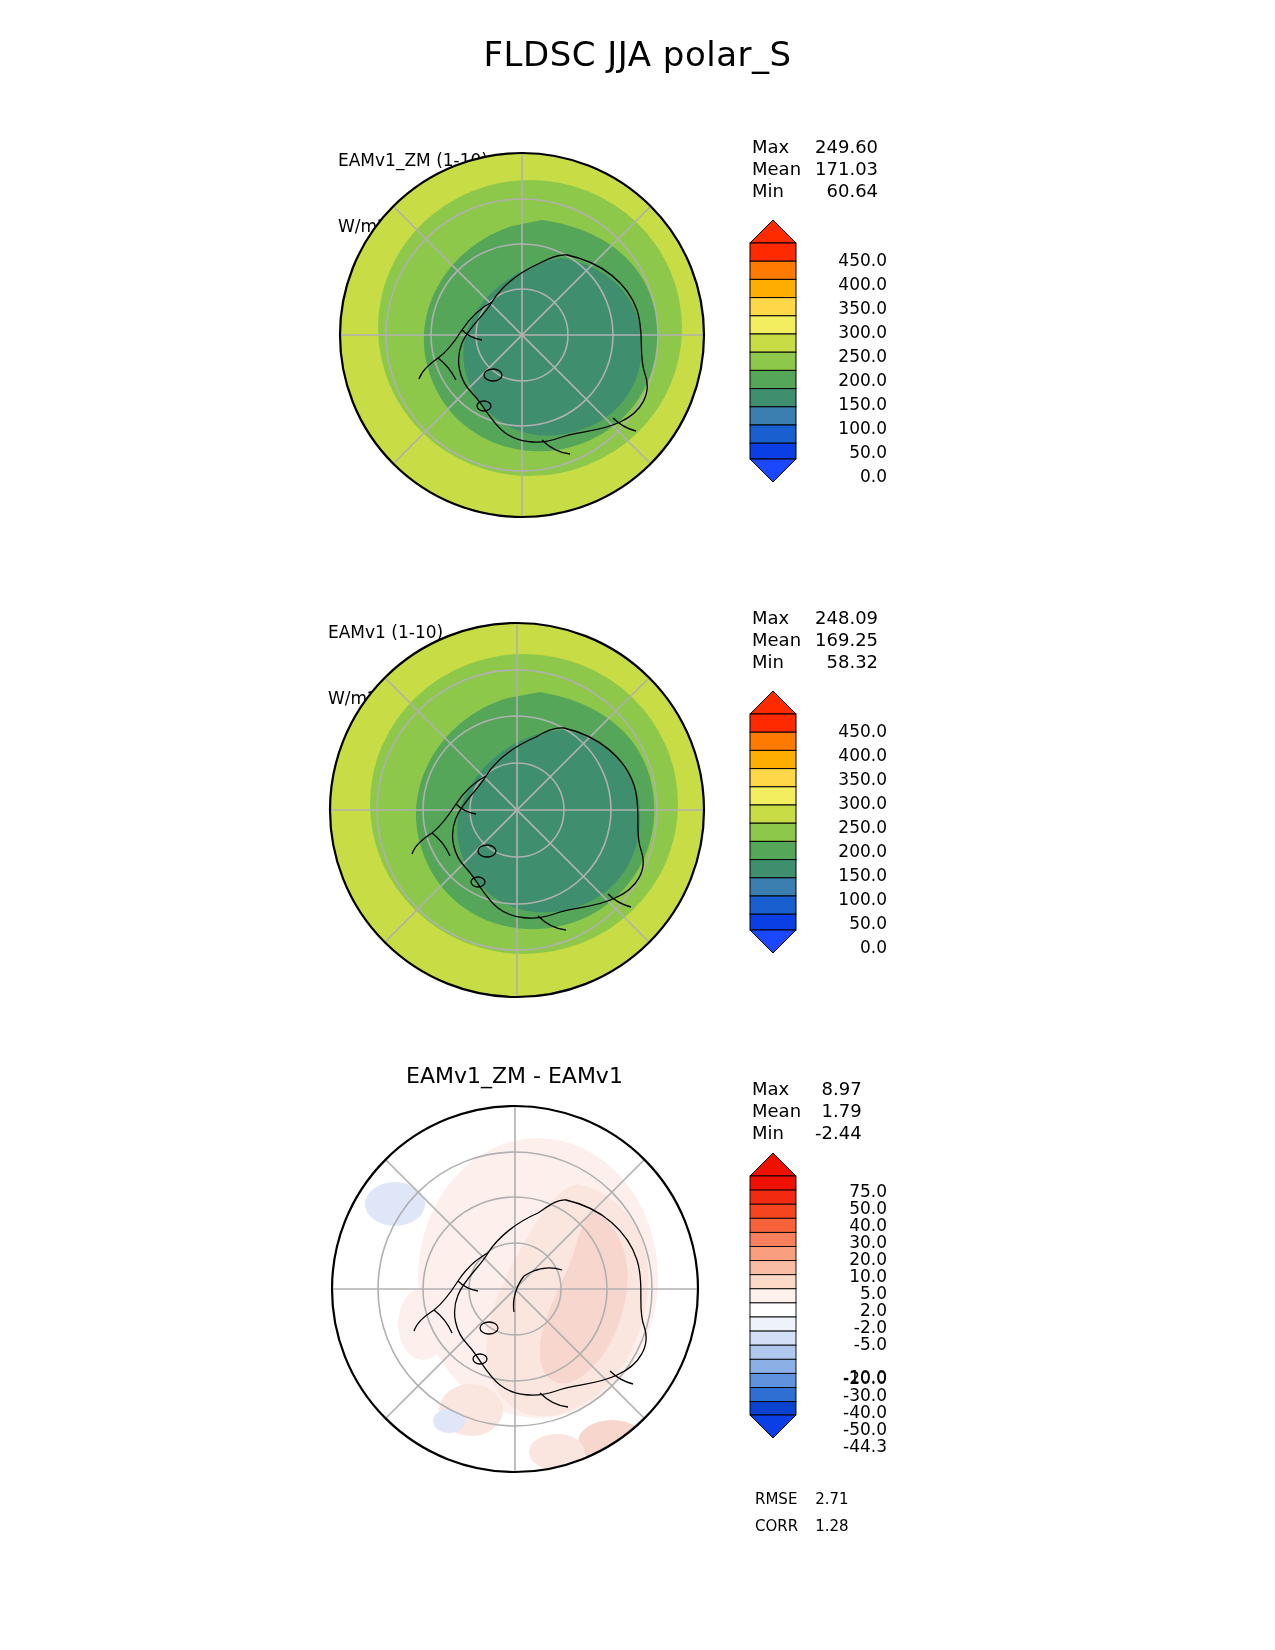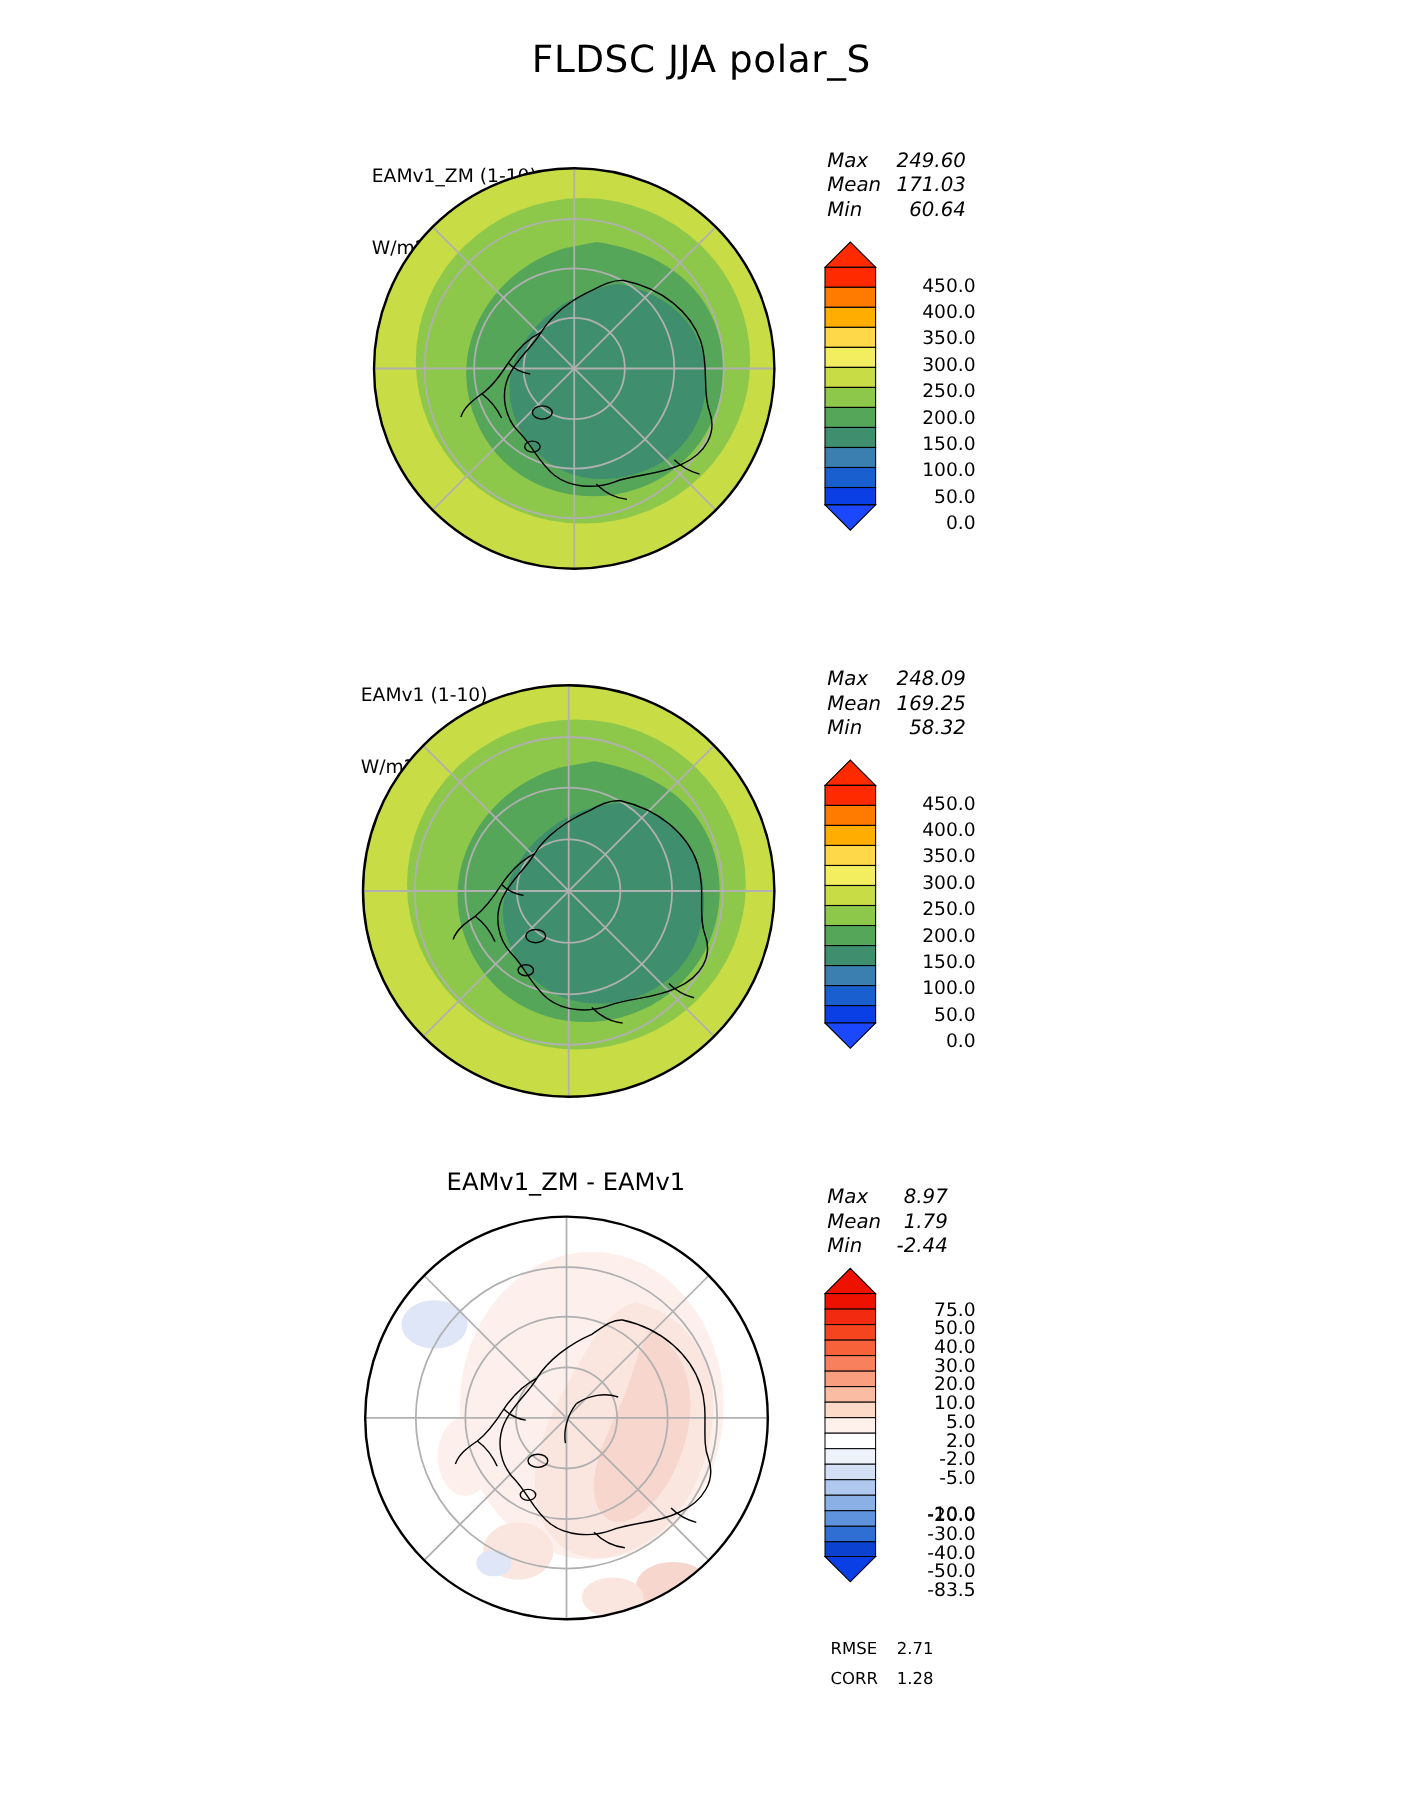--- a/index.html
+++ b/index.html
@@ -45,21 +45,20 @@
     font-size: 22px;
     white-space: pre;
   }
   .stats {
     position: absolute;
     font-size: 18px;
     line-height: 22px;
   }
   .stats table {
     border-collapse: collapse;
-    font-style: italic;
   }
   .stats td {
     padding: 0;
     font-size: 18px;
     line-height: 22px;
   }
   .stats td.lab {
     text-align: left;
     padding-right: 14px;
   }
@@ -391,21 +390,21 @@
         <div class="cbar-label" style="top:116px;">10.0</div>
         <div class="cbar-label" style="top:133px;">5.0</div>
         <div class="cbar-label" style="top:150px;">2.0</div>
         <div class="cbar-label" style="top:167px;">-2.0</div>
         <div class="cbar-label" style="top:184px;">-5.0</div>
         <div class="cbar-label" style="top:201px;margin-top:16px;">-10.0</div>
         <div class="cbar-label" style="top:218px;">-20.0</div>
         <div class="cbar-label" style="top:235px;text-align:right;">-30.0</div>
         <div class="cbar-label" style="top:252px;">-40.0</div>
         <div class="cbar-label" style="top:269px;">-50.0</div>
-        <div class="cbar-label" style="top:286px;">-83.5</div>
+        <div class="cbar-label" style="top:286px;">-44.3</div>
       </div>
     </div>
 
     <div class="footer-stats" style="left:752px;top:1485px;">
       <table>
         <tbody>
             <tr>
           <td class="lab" style="padding-right:14px;">RMSE</td>
           <td class="val" style="text-align:right;">2.71</td>
         </tr>

